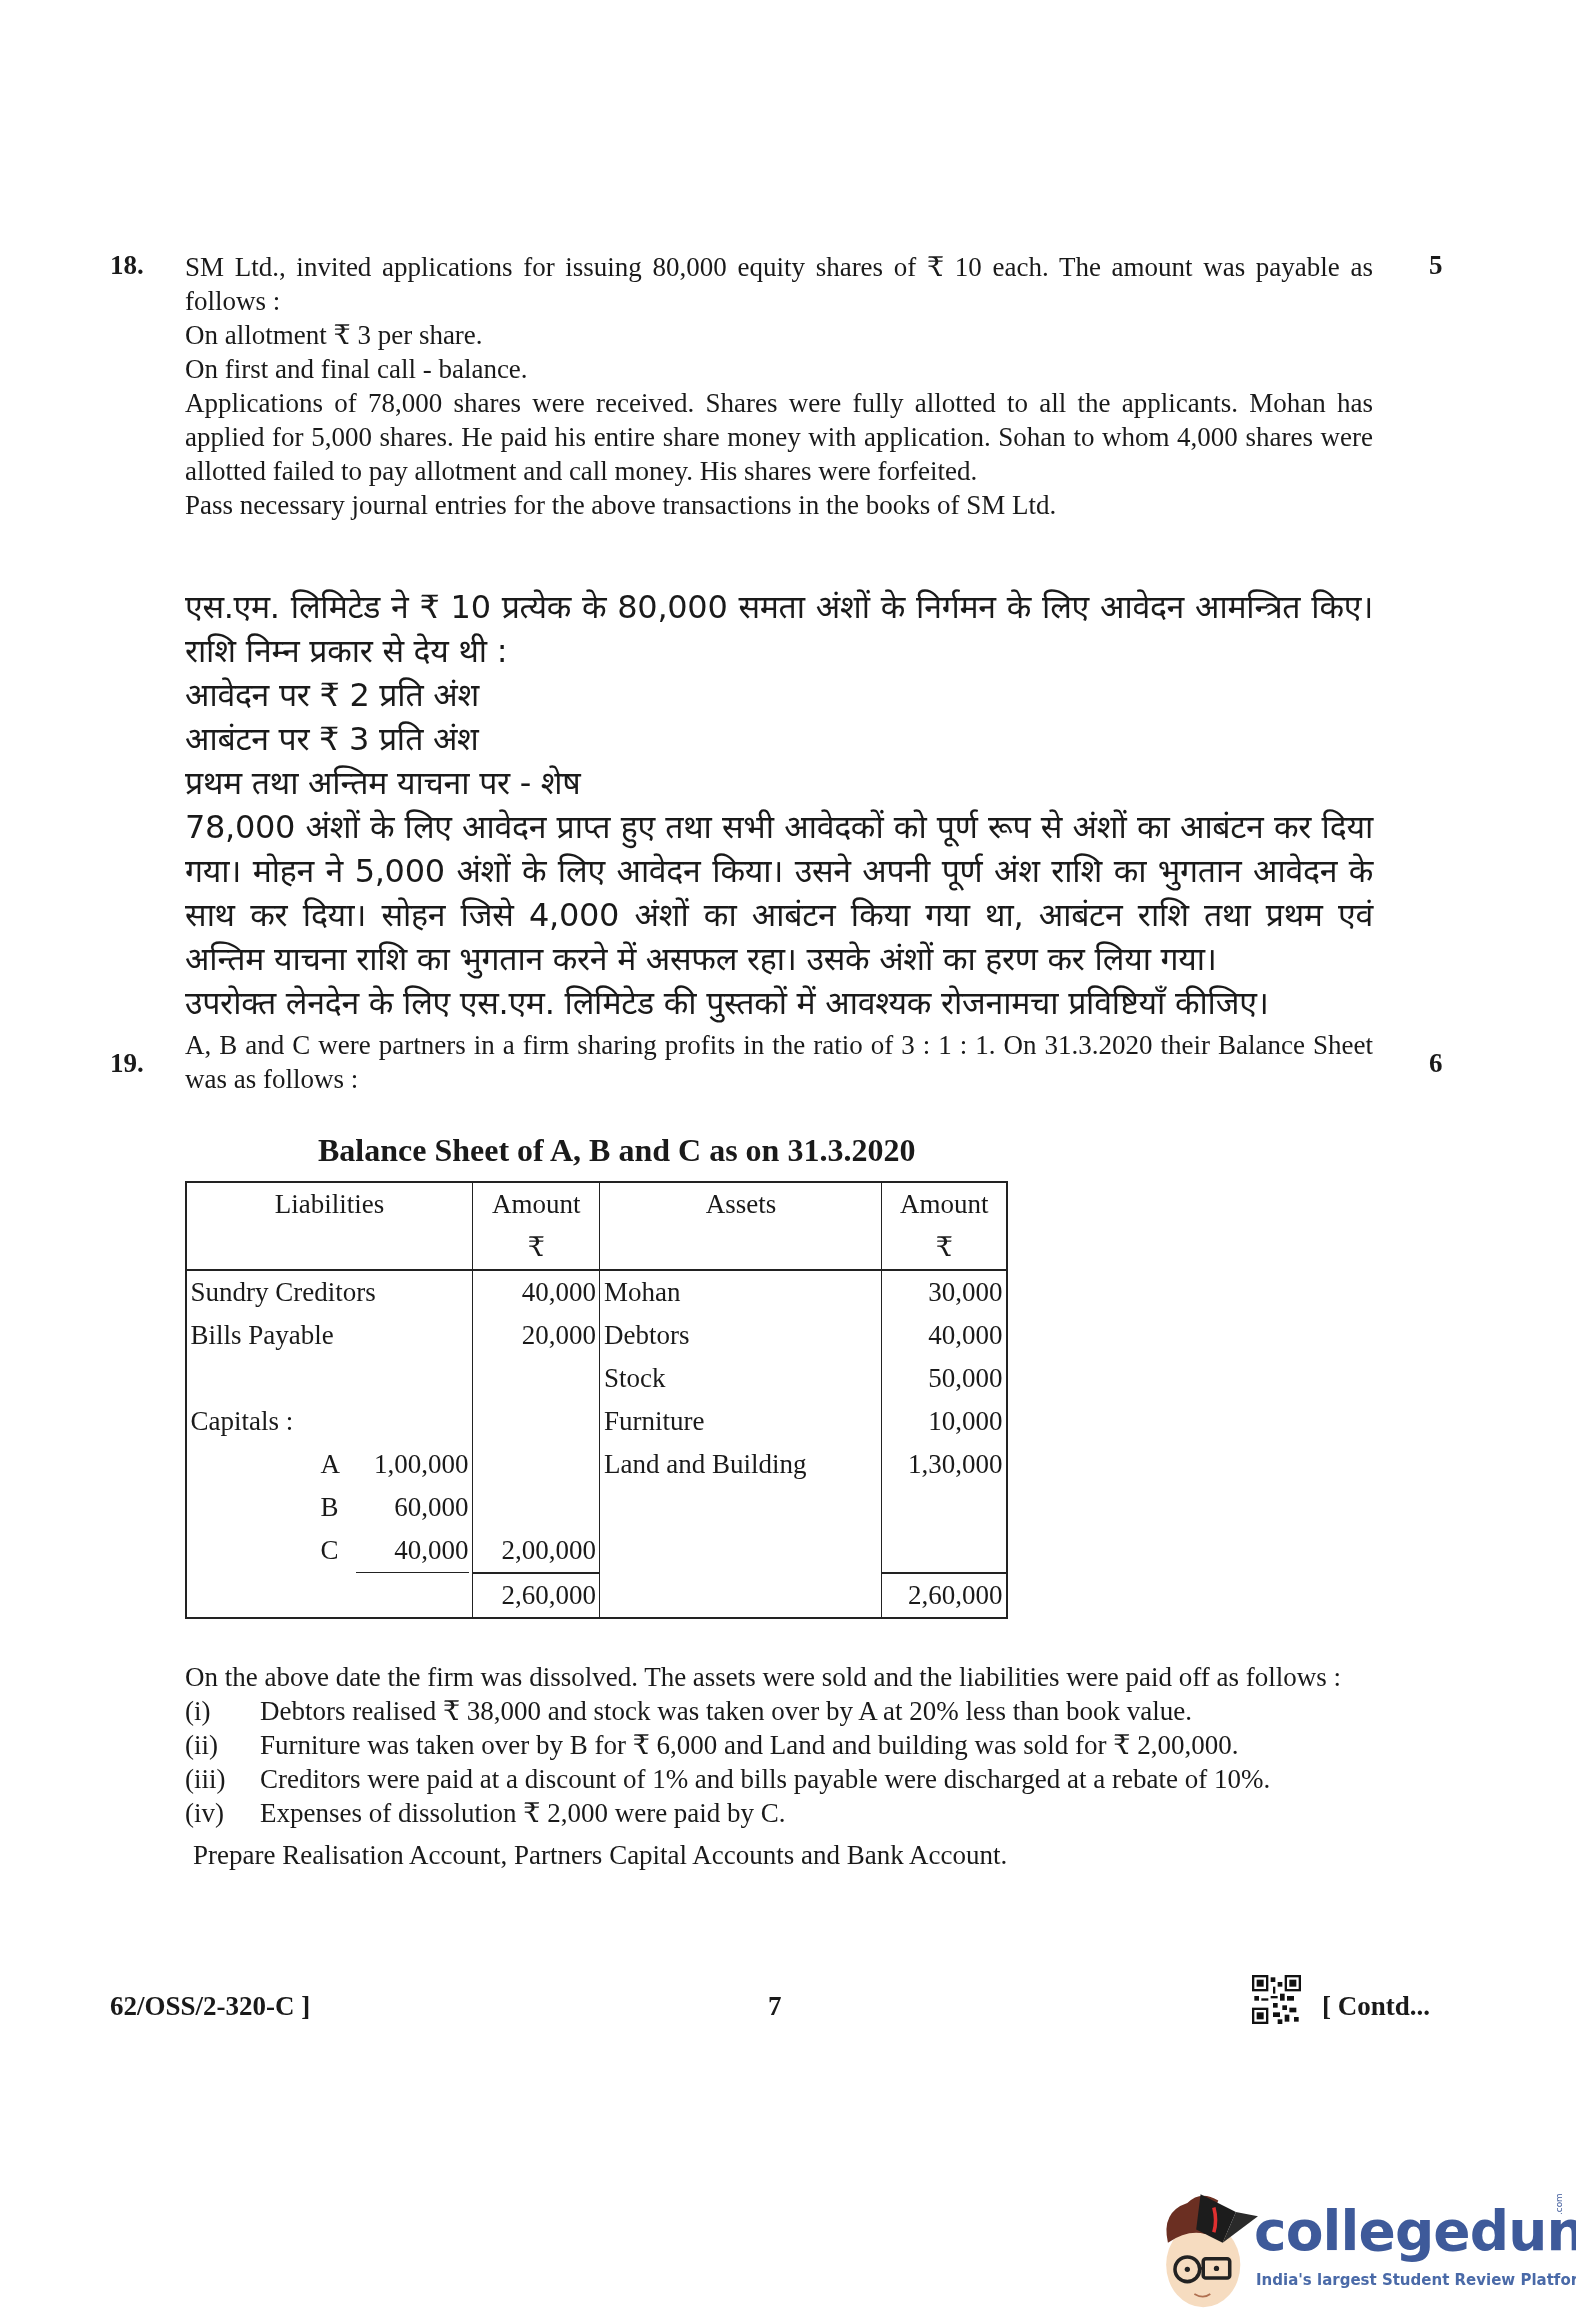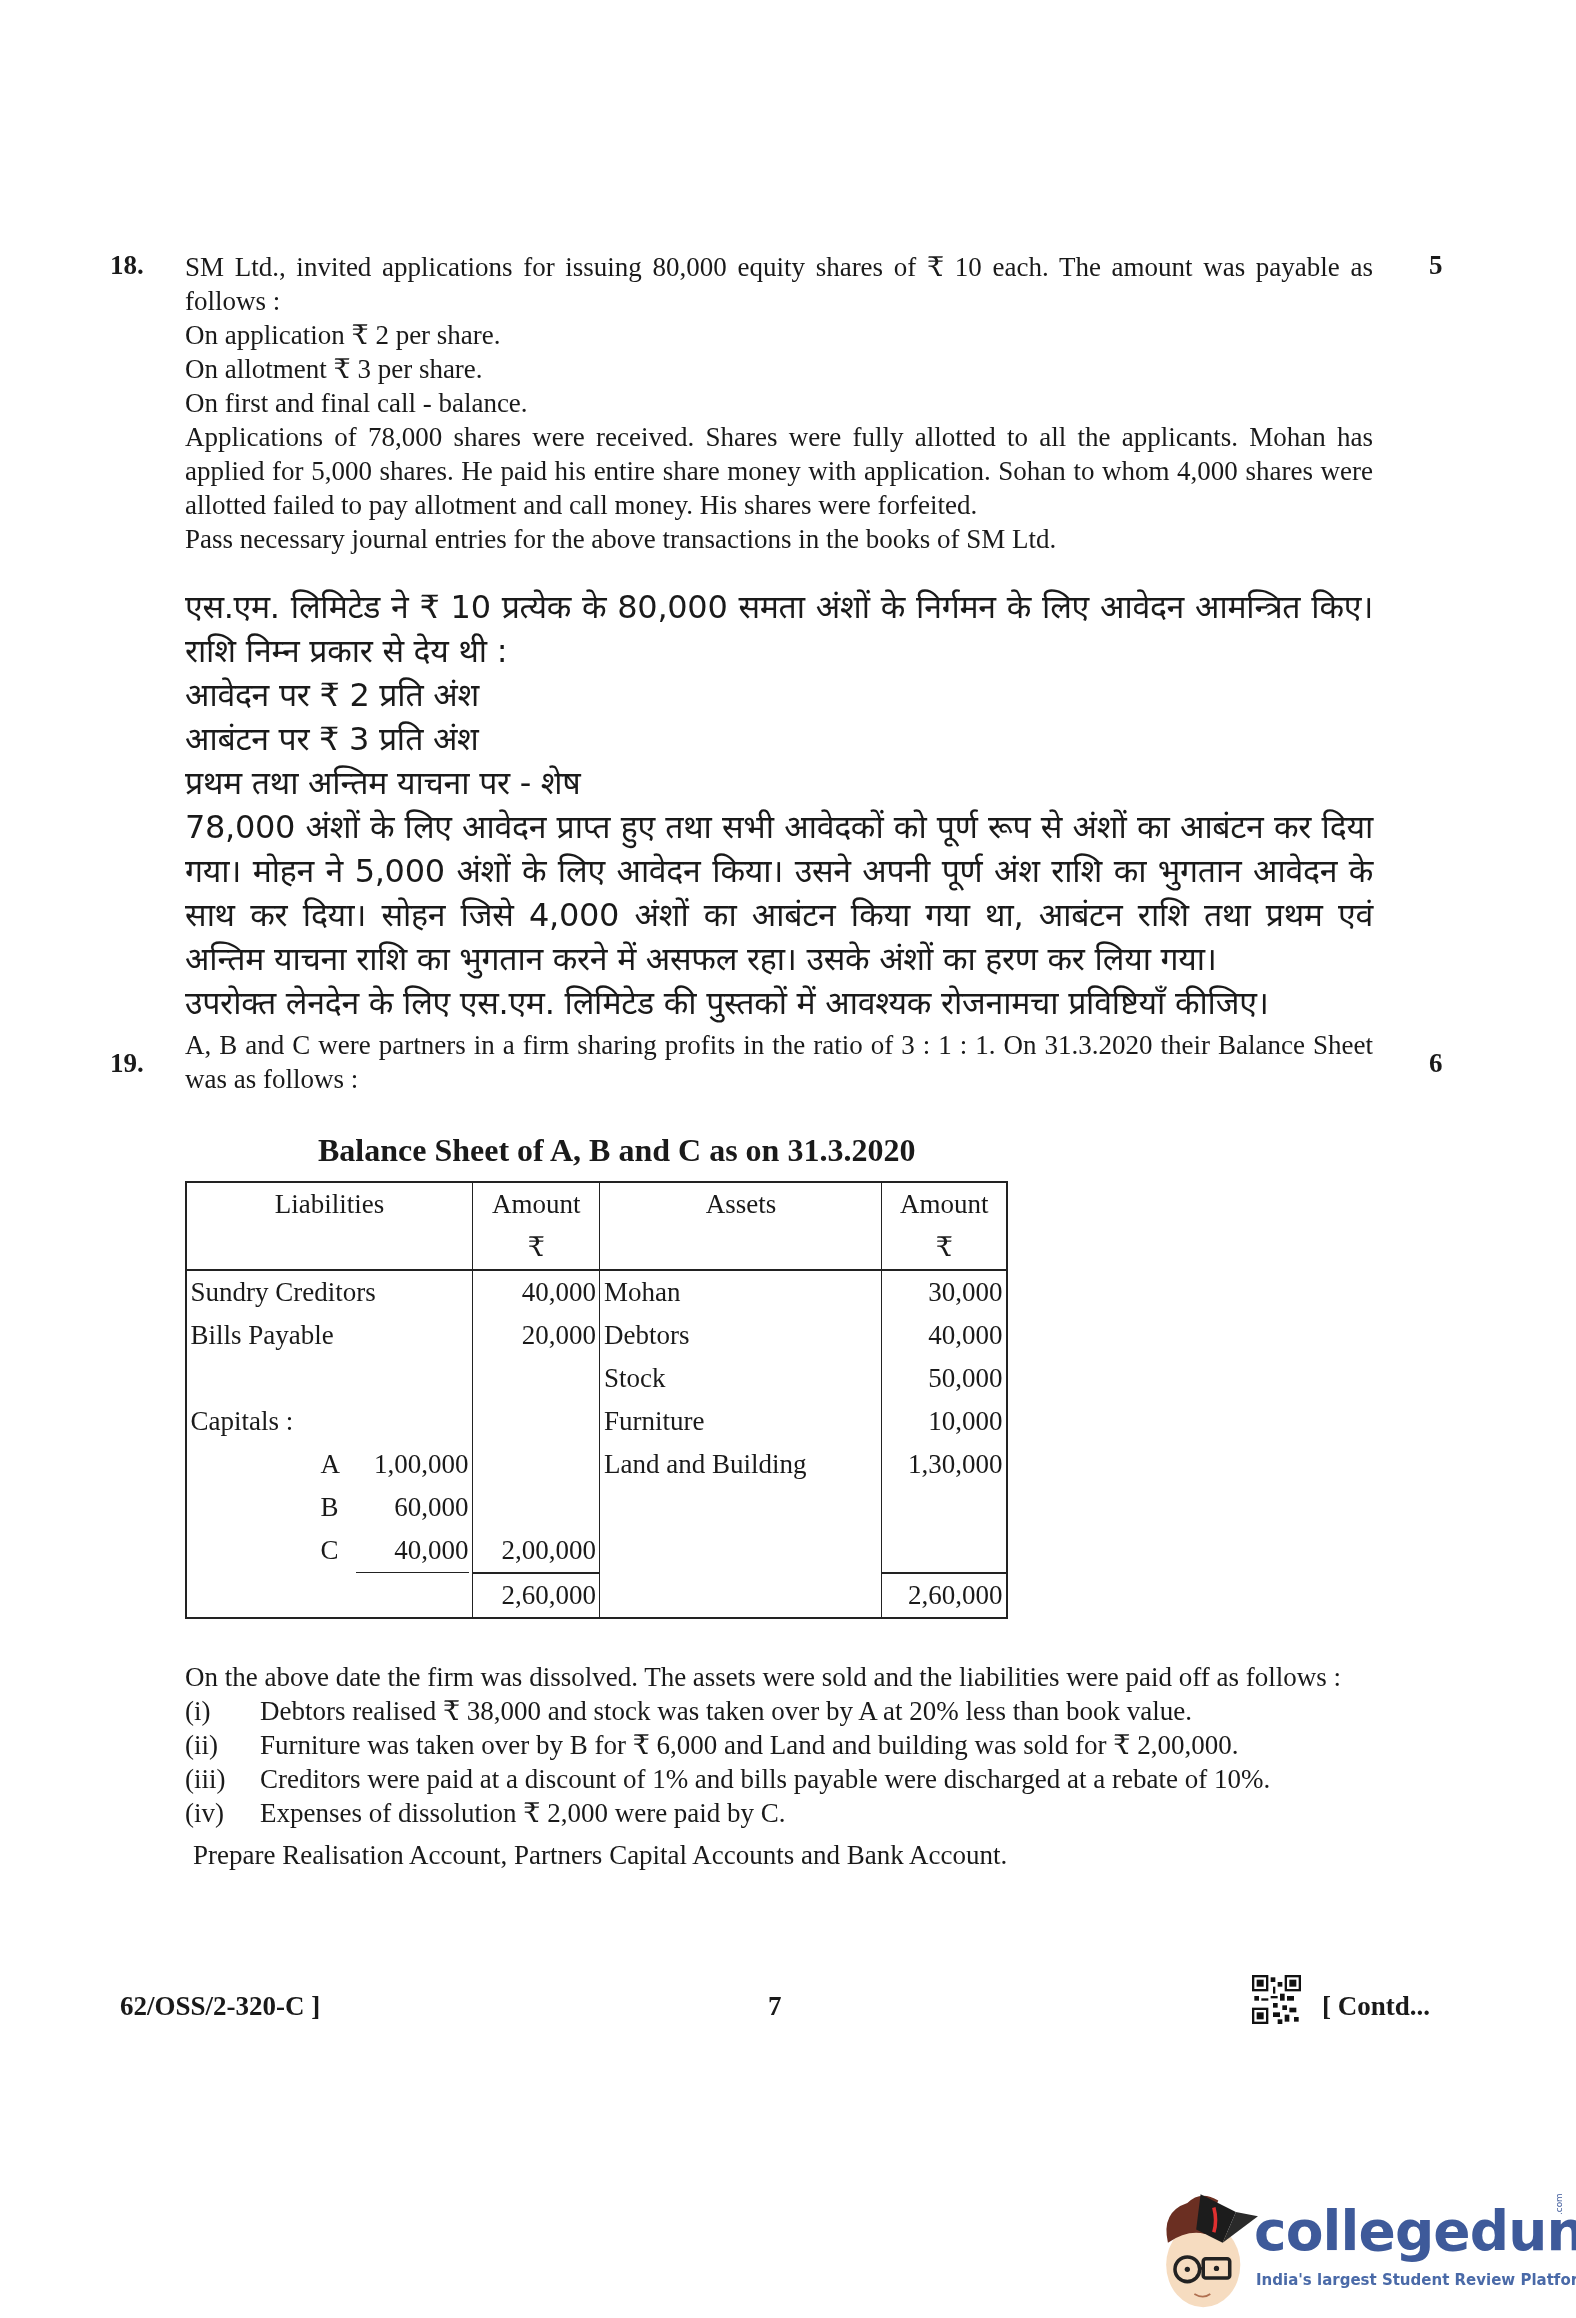--- a/index.html
+++ b/index.html
@@ -31,39 +31,38 @@
   .cap-line .pn { width: 35px; text-align: left; }
   .cap-line .pv { width: 113px; text-align: right; }
   .underline-amt { border-bottom: 1.8px solid #222; }
   tr.total td { border-top: 2.6px solid #222; }
   tr.total td.c1, tr.total td.c3 { border-top: none; }
   .list { position: absolute; left: 185px; width: 1188px; font-size: 27px; line-height: 34px; }
   .li { display: flex; }
   .li .roman { width: 75px; flex: none; }
   .li .txt { flex: 1; text-align: justify; }
   .footer { position: absolute; top: 1991px; left: 0; width: 1576px; font-size: 27px; font-weight: bold; }
-  .footer .code { position: absolute; left: 120px; }
+  .footer .code { position: absolute; left: 110px; }
   .footer .pg { position: absolute; left: 768px; }
   .footer .qr { position: absolute; left: 1252px; top: -17.7px; width: 49px; height: 53px; }
   .footer .contd { position: absolute; left: 1322px; }
   .logo { position: absolute; left: 1152px; top: 2181px; width: 415px; height: 128px; }
   .logo .wordmark { position: absolute; left: 102px; top: 17.7px; font-family: "DejaVu Sans", sans-serif; font-size: 55px; font-weight: bold; color: #3e5a9a; letter-spacing: -0.9px; }
   .logo .dotcom { position: absolute; left: 402px; top: 34px; font-family: "DejaVu Sans", sans-serif; font-size: 8.8px; color: #3e5a9a; transform: rotate(-90deg); transform-origin: left top; }
   .logo .tagline { position: absolute; left: 104px; top: 90px; font-family: "DejaVu Sans", sans-serif; font-size: 15px; font-weight: bold; color: #4a6aa8; white-space: nowrap; }
   .logo .mascot { position: absolute; left: 0; top: 0; width: 106px; height: 128px; }
 </style>
 </head>
 <body>
 
 <div class="q">
   <span class="qnum" style="top:250px">18.</span>
   <span class="marks" style="top:250px">5</span>
   <div class="body" style="top:250px">
     <p>SM Ltd., invited applications for issuing 80,000 equity shares of ₹ 10 each. The amount was payable as follows :</p>
-    <p>On application ₹ 2 per share.</p>
     <p>On allotment ₹ 3 per share.</p>
     <p>On first and final call - balance.</p>
     <p>Applications of 78,000 shares were received. Shares were fully allotted to all the applicants. Mohan has applied for 5,000 shares. He paid his entire share money with application. Sohan to whom 4,000 shares were allotted failed to pay allotment and call money. His shares were forfeited.</p>
     <p>Pass necessary journal entries for the above transactions in the books of SM Ltd.</p>
   </div>
   <div class="body hi" style="top:585px">
     <p>एस.एम. लिमिटेड ने ₹ 10 प्रत्येक के 80,000 समता अंशों के निर्गमन के लिए आवेदन आमन्त्रित किए। राशि निम्न प्रकार से देय थी :</p>
     <p>आवेदन पर ₹ 2 प्रति अंश</p>
     <p>आबंटन पर ₹ 3 प्रति अंश</p>
     <p>प्रथम तथा अन्तिम याचना पर - शेष</p>

